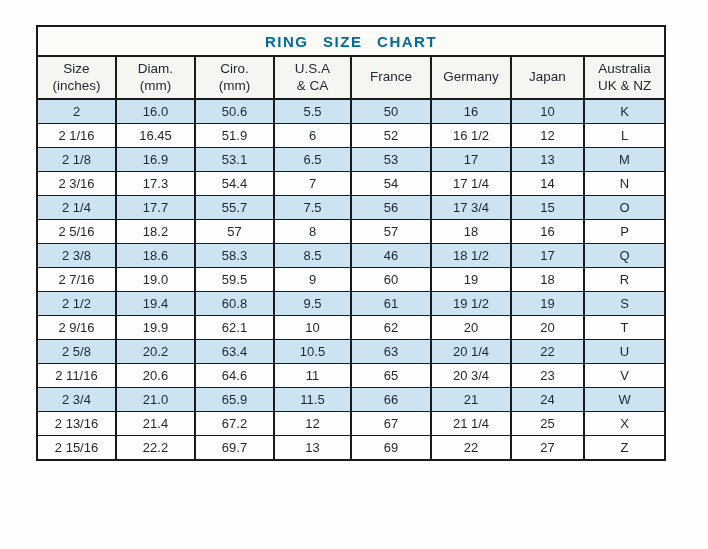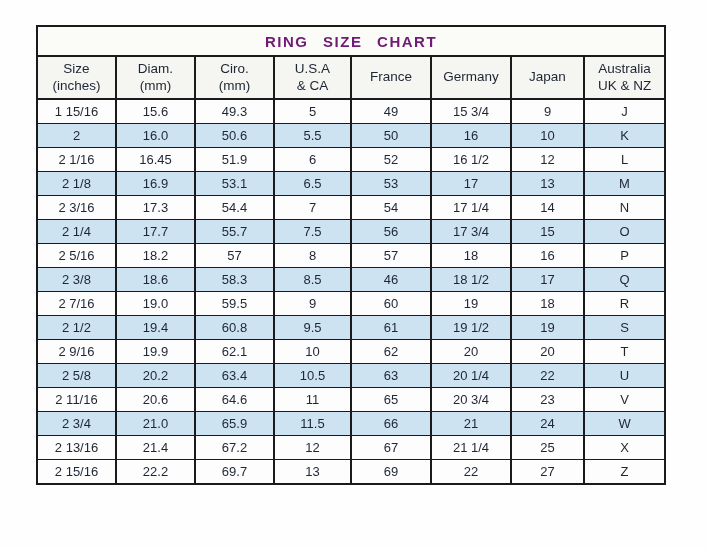--- a/index.html
+++ b/index.html
@@ -17,21 +17,21 @@
   }
   col.c1{width:79px}col.c2{width:79px}col.c3{width:79px}col.c4{width:77px}
   col.c5{width:80px}col.c6{width:80px}col.c7{width:73px}col.c8{width:81px}
   th,td{
     border-left:2px solid #1a1a1a;border-right:2px solid #1a1a1a;
     border-top:1px solid #1a1a1a;border-bottom:1px solid #1a1a1a;
     text-align:center;vertical-align:middle;
     color:#1d2633;padding:0;
   }
   tr.title-row th{
-    height:28px;background:#fbfbf8;color:#701a75;
+    height:28px;background:#fbfbf8;color:#0369a1;
     font-size:15px;font-weight:bold;
     letter-spacing:1.5px;word-spacing:9px;
     border-bottom:2px solid #1a1a1a;
   }
   tr.header-row th{
     height:41px;background:#f5f5f1;
     font-size:13.5px;font-weight:normal;line-height:1.25;
     border-bottom:2px solid #1a1a1a;
   }
   tbody td{height:23px;font-size:13px;background:#fdfdfd;}
@@ -82,30 +82,20 @@
           <th>
             <div>Japan</div>
           </th>
           <th>
             <div>Australia</div>
             <div>UK &amp; NZ</div>
           </th>
         </tr>
     </thead>
     <tbody id="table-body">
-        <tr>
-          <td>1 15/16</td>
-          <td>15.6</td>
-          <td>49.3</td>
-          <td>5</td>
-          <td>49</td>
-          <td>15 3/4</td>
-          <td>9</td>
-          <td>J</td>
-        </tr>
         <tr class="alt">
           <td>2</td>
           <td>16.0</td>
           <td>50.6</td>
           <td>5.5</td>
           <td>50</td>
           <td>16</td>
           <td>10</td>
           <td>K</td>
         </tr>

